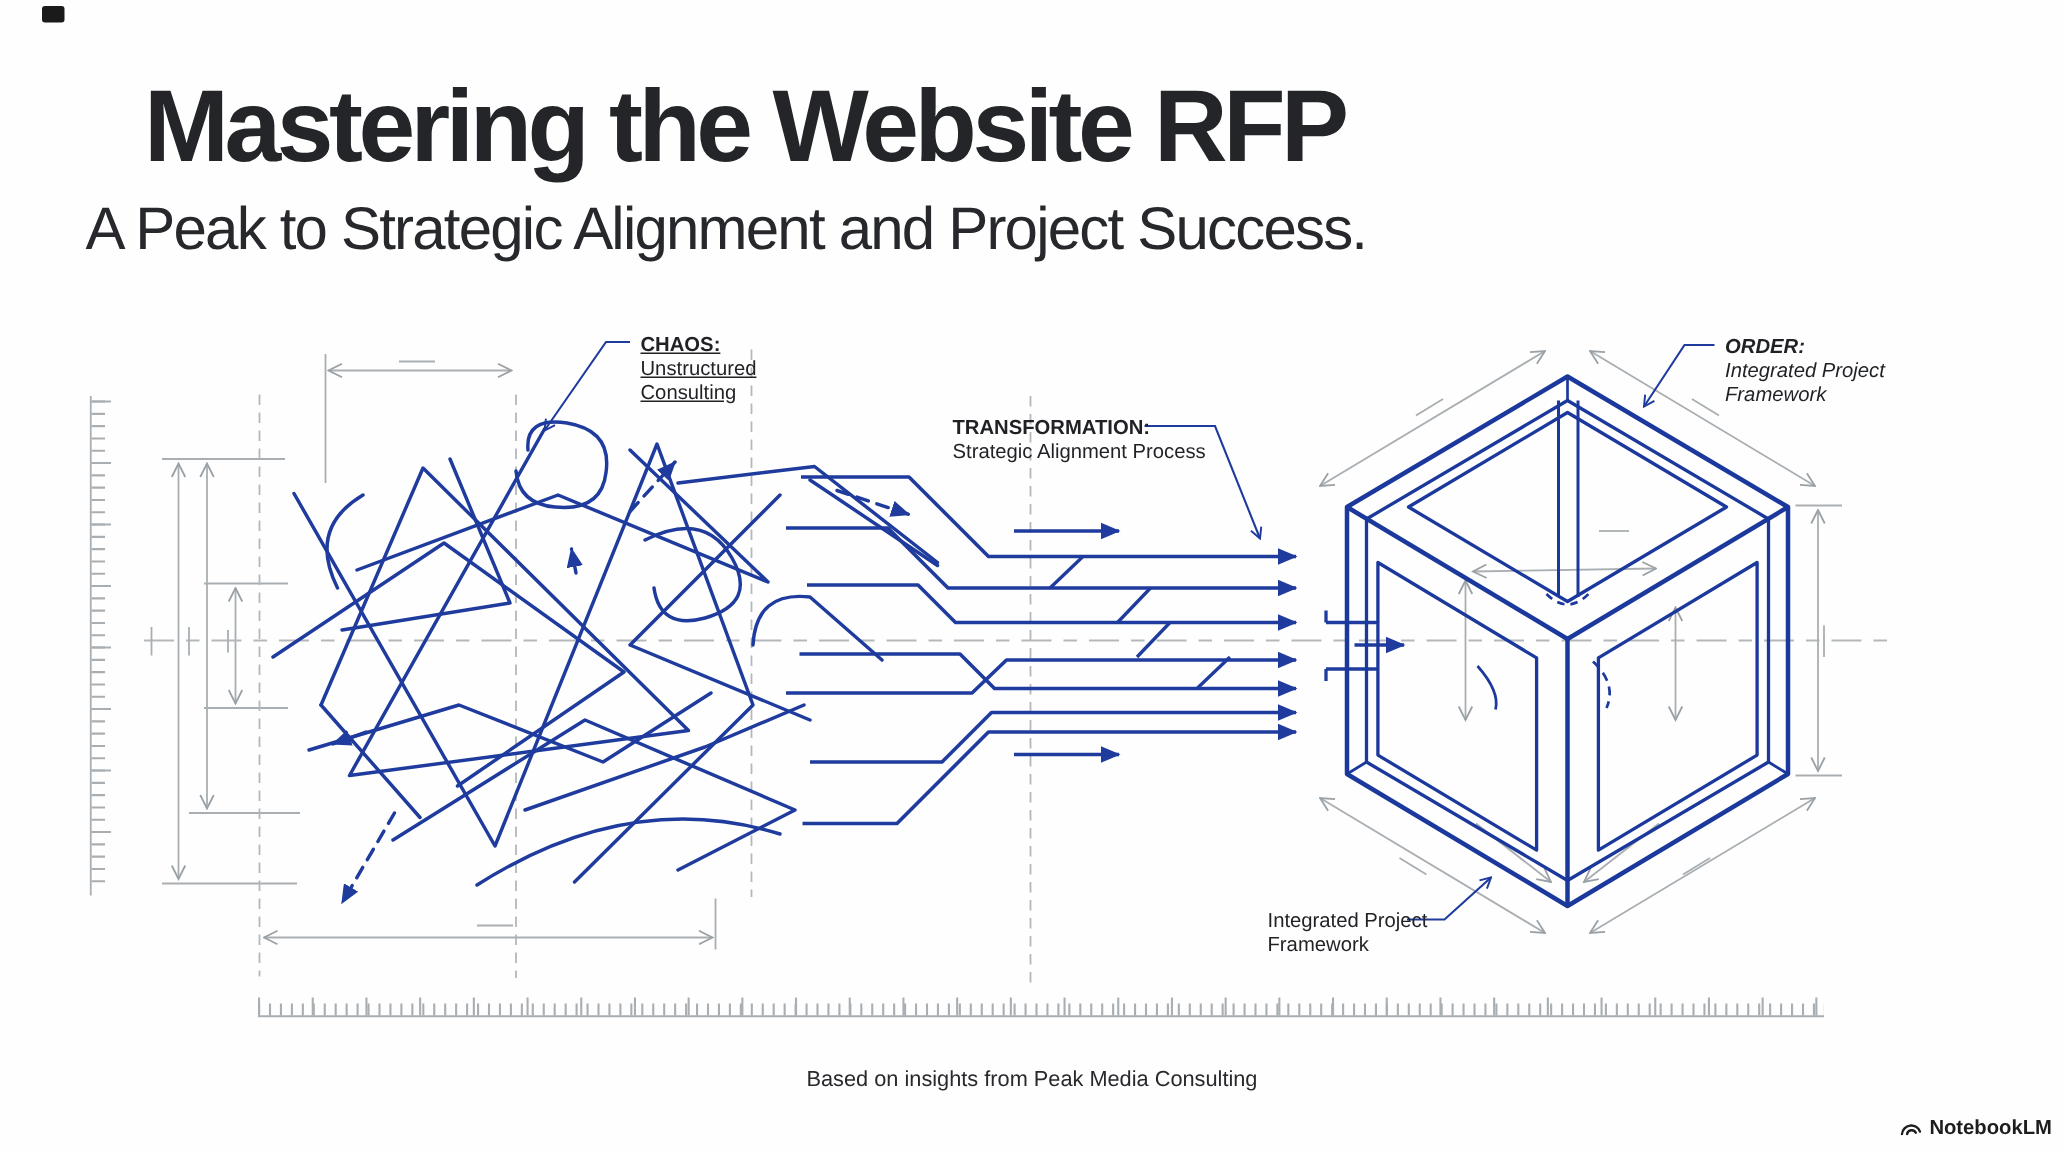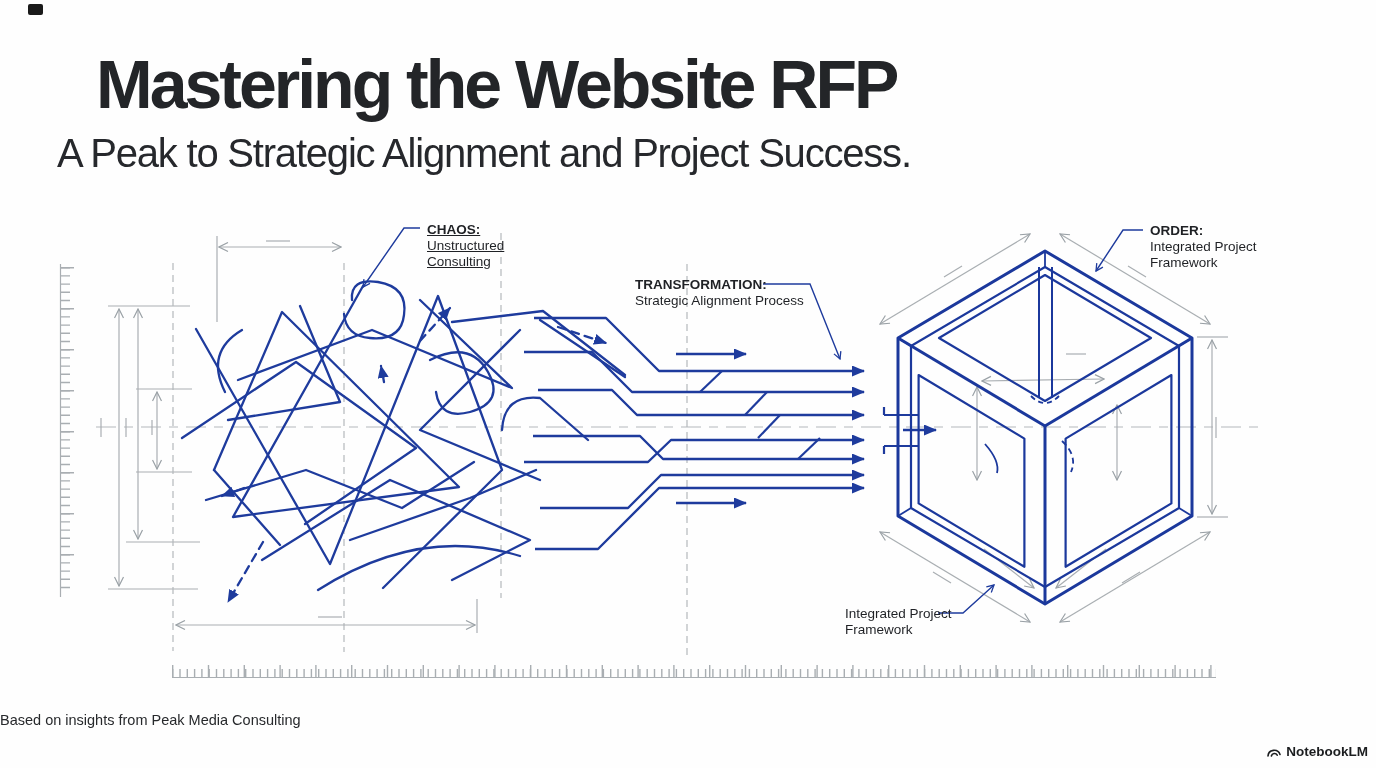--- a/index.html
+++ b/index.html
@@ -25,24 +25,24 @@
     color:#26282c;white-space:nowrap;
   }
   .diagram-svg{position:absolute;left:50px;top:210px;width:1260px;height:480px;}
   .callout{
     position:absolute;font-size:13.5px;line-height:15.8px;color:#1f2125;
     white-space:nowrap;
   }
   .callout .hd{font-weight:700;}
   .callout-chaos{left:427px;top:222px;text-decoration:underline;}
   .callout-transformation{left:635px;top:277px;}
-  .callout-order{left:1150px;top:223px;}
+  .callout-order{left:1150px;top:223px;font-style:italic;}
   .callout-framework{left:845px;top:606px;}
   .footer-note{
-    position:absolute;left:0;right:0;top:712px;text-align:left;
+    position:absolute;left:0;right:0;top:712px;text-align:center;
     font-size:14.5px;color:#27292c;
   }
   .brand{
     position:absolute;right:8px;top:744px;display:flex;align-items:center;gap:4px;
     font-size:13.5px;font-weight:700;color:#1b1d1f;text-align:right;
   }
   .brand svg{display:block;}
 </style>
 </head>
 <body>

